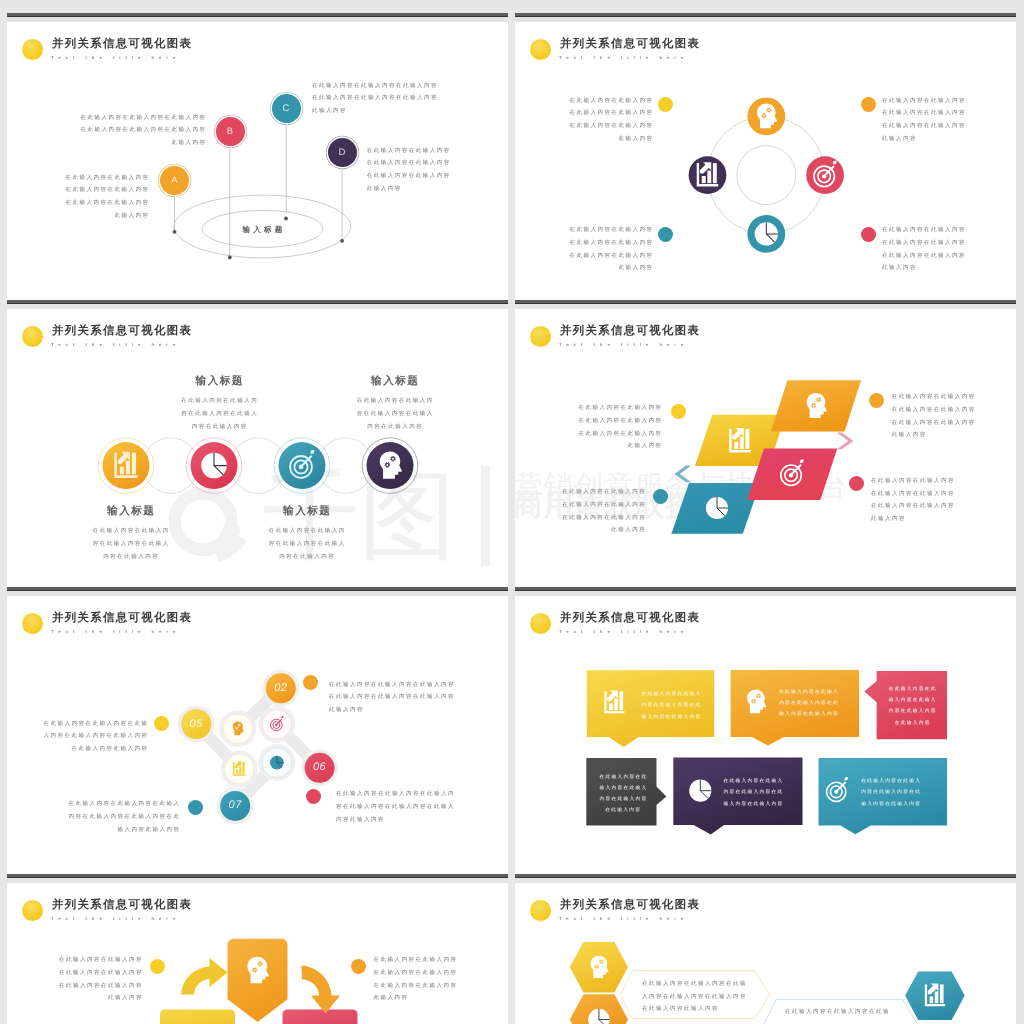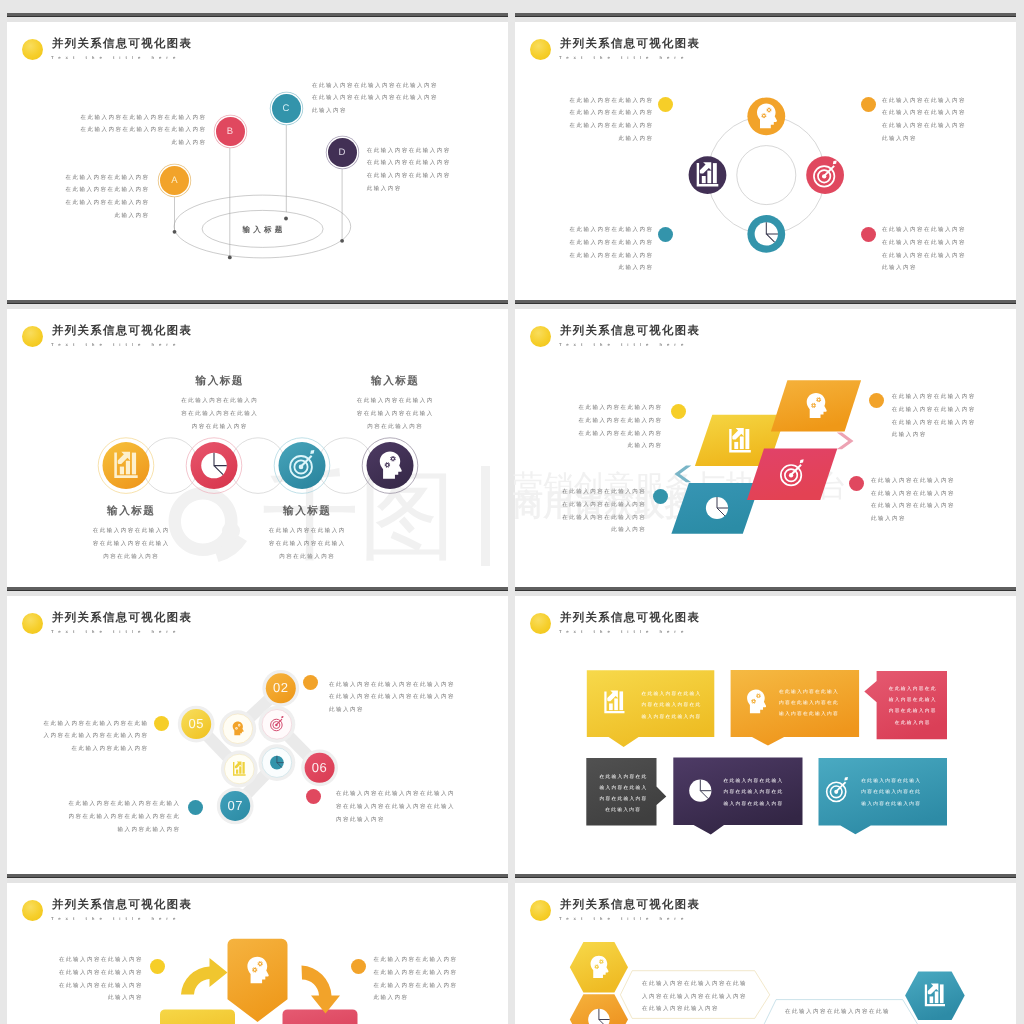--- a/index.html
+++ b/index.html
@@ -24,21 +24,21 @@
   .txt.r { text-align:right; }
   .txt.r > div { margin-right:-1.5px; }
   .txt.c { text-align:center; }
   .txt.wt { color:#ffffff; font-size:4.75px; letter-spacing:1.25px; line-height:11.2px; }
   .txt.c > div { margin-left:1.5px; }
   .pin { position:absolute; border-radius:50%; display:flex; align-items:center; justify-content:center; }
   .bullet { position:absolute; border-radius:50%; }
   svg.d { position:absolute; left:0; top:0; display:block; }
   .wmwrap { position:absolute; left:0; top:0; width:1024px; height:1024px; pointer-events:none; z-index:2;}
   .num { position:absolute; width:30px; height:30px; display:flex; align-items:center; justify-content:center;
-    font-size:13px; color:#fff; opacity:0.92; letter-spacing:0.5px; }
+    font-size:11px; color:#fff; opacity:0.92; letter-spacing:0.5px;font-style:italic; }
   .wmglyph { position:absolute; font-size:97px; color:#f1f1f1; line-height:97px; font-weight:500; }
   .wmtext { position:absolute; font-size:30px; color:#f1f1f1; letter-spacing:0.4px; white-space:nowrap; line-height:34px; font-weight:500; }
   .hd { font-size:10.6px; font-weight:bold; color:#606060; letter-spacing:1.5px; white-space:nowrap; line-height:13px; }
   .txt.c .hd { margin-left:1.5px; }
 </style>
 </head>
 <body>
 
 <svg width="0" height="0" style="position:absolute;left:-9999px;top:0">
 <defs>

